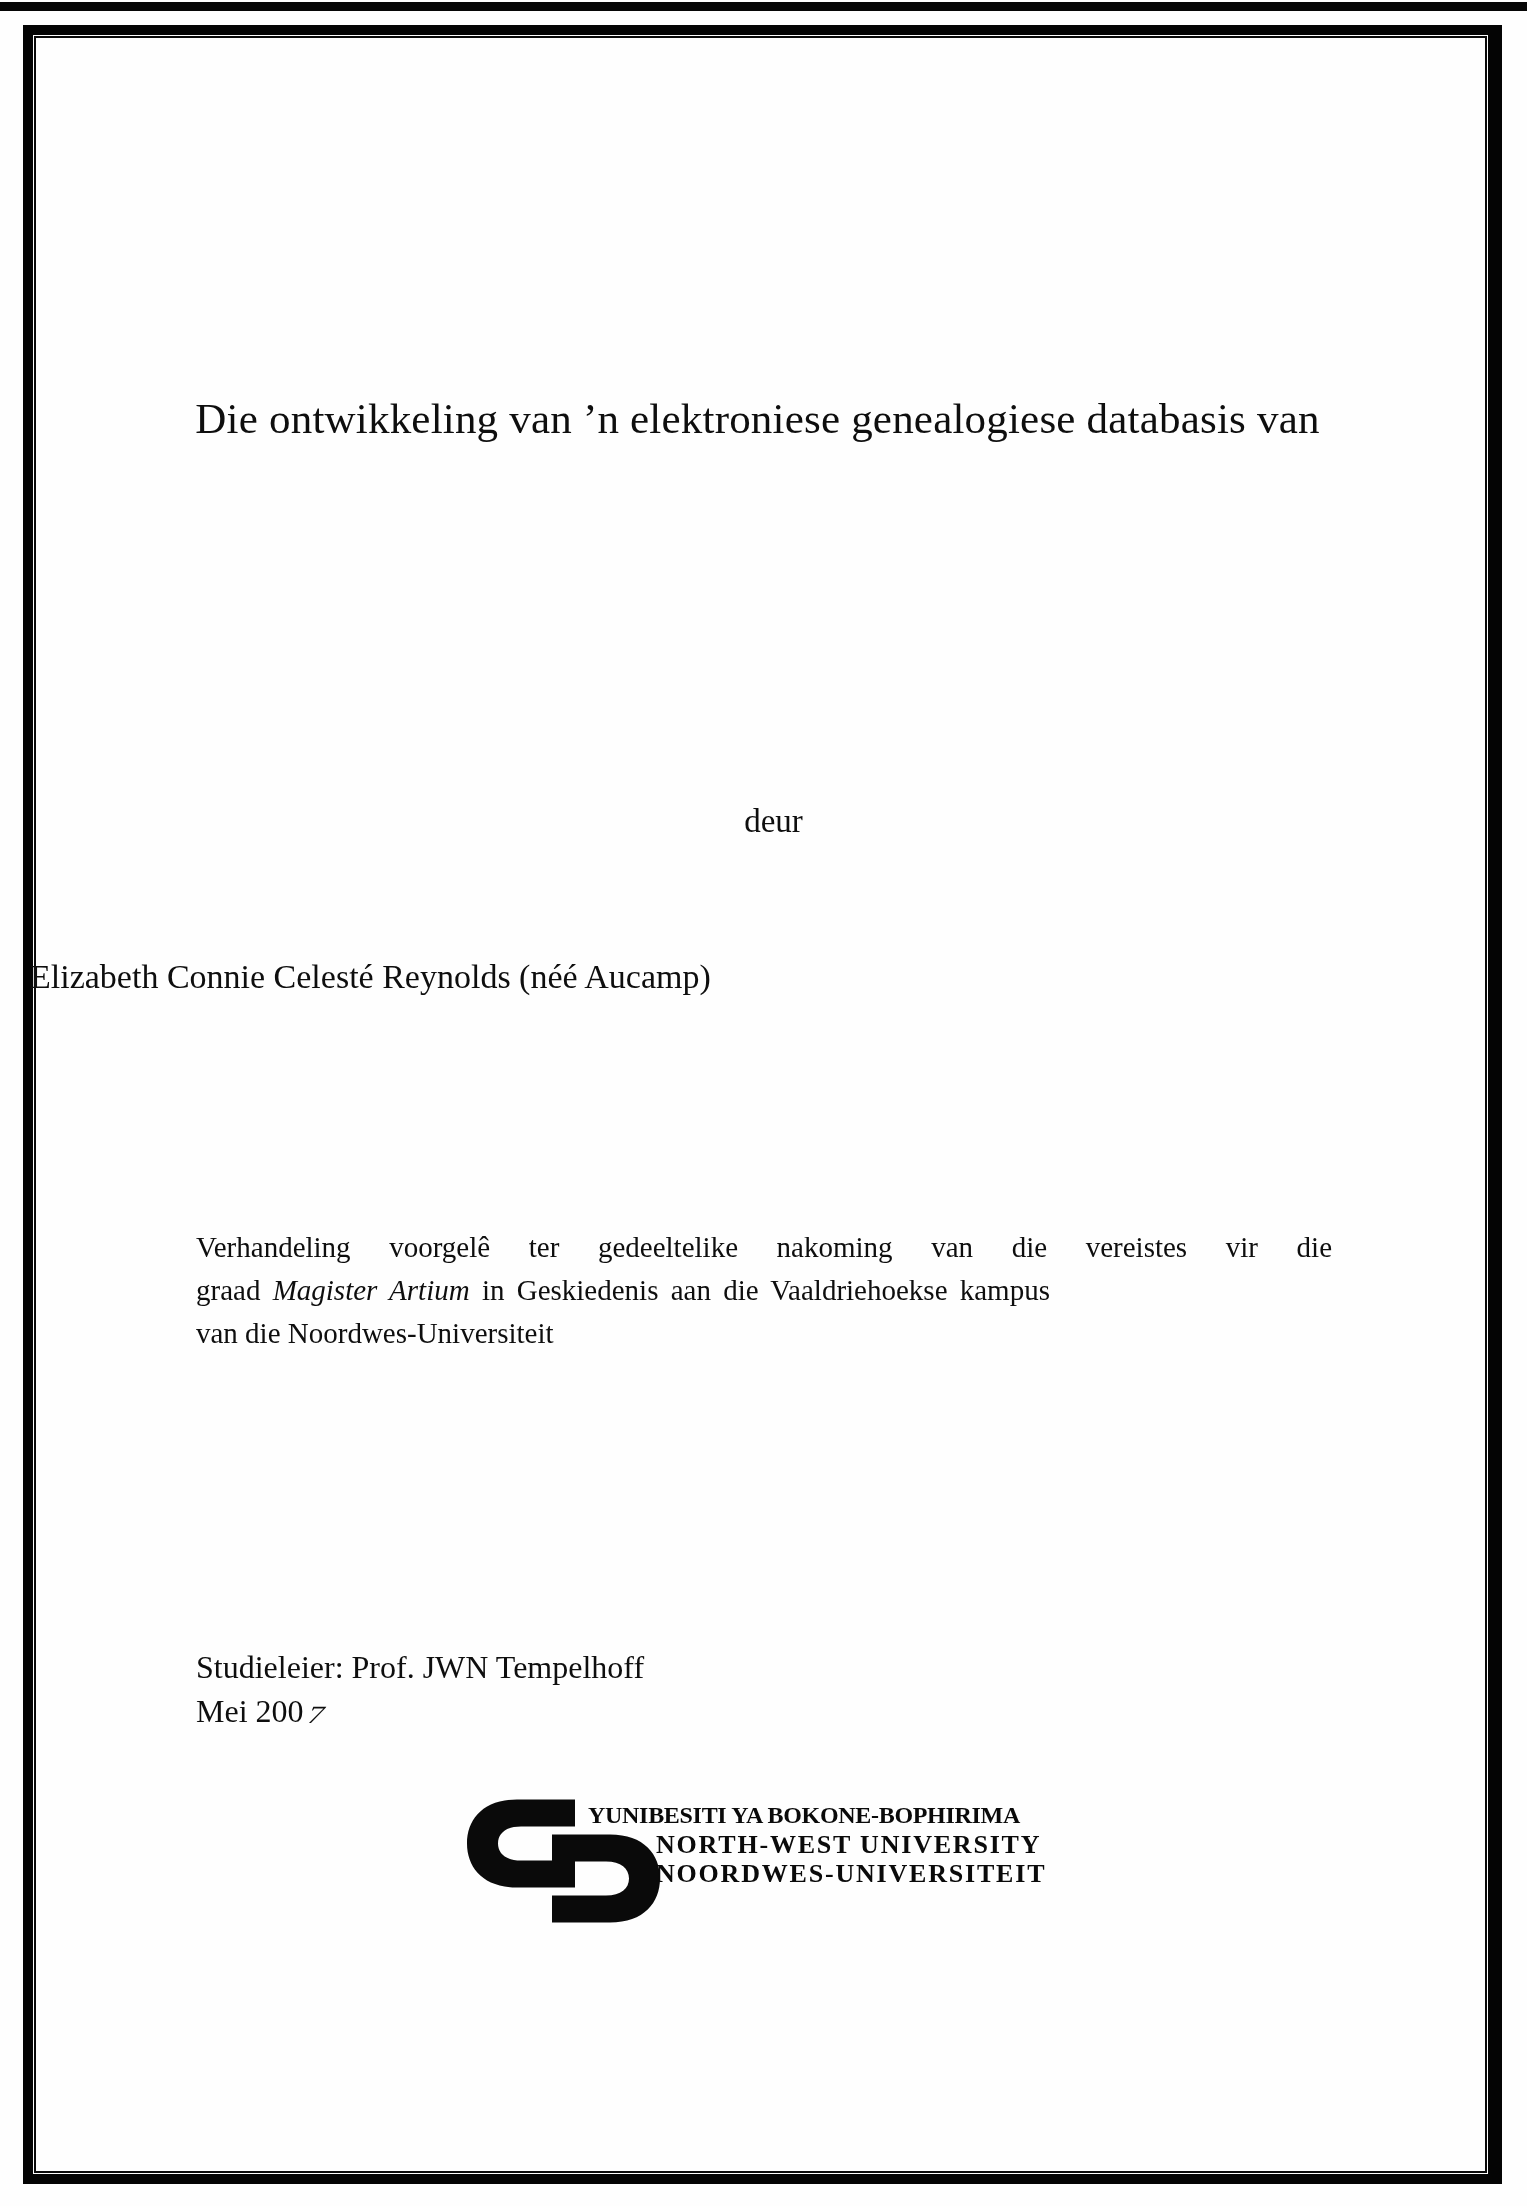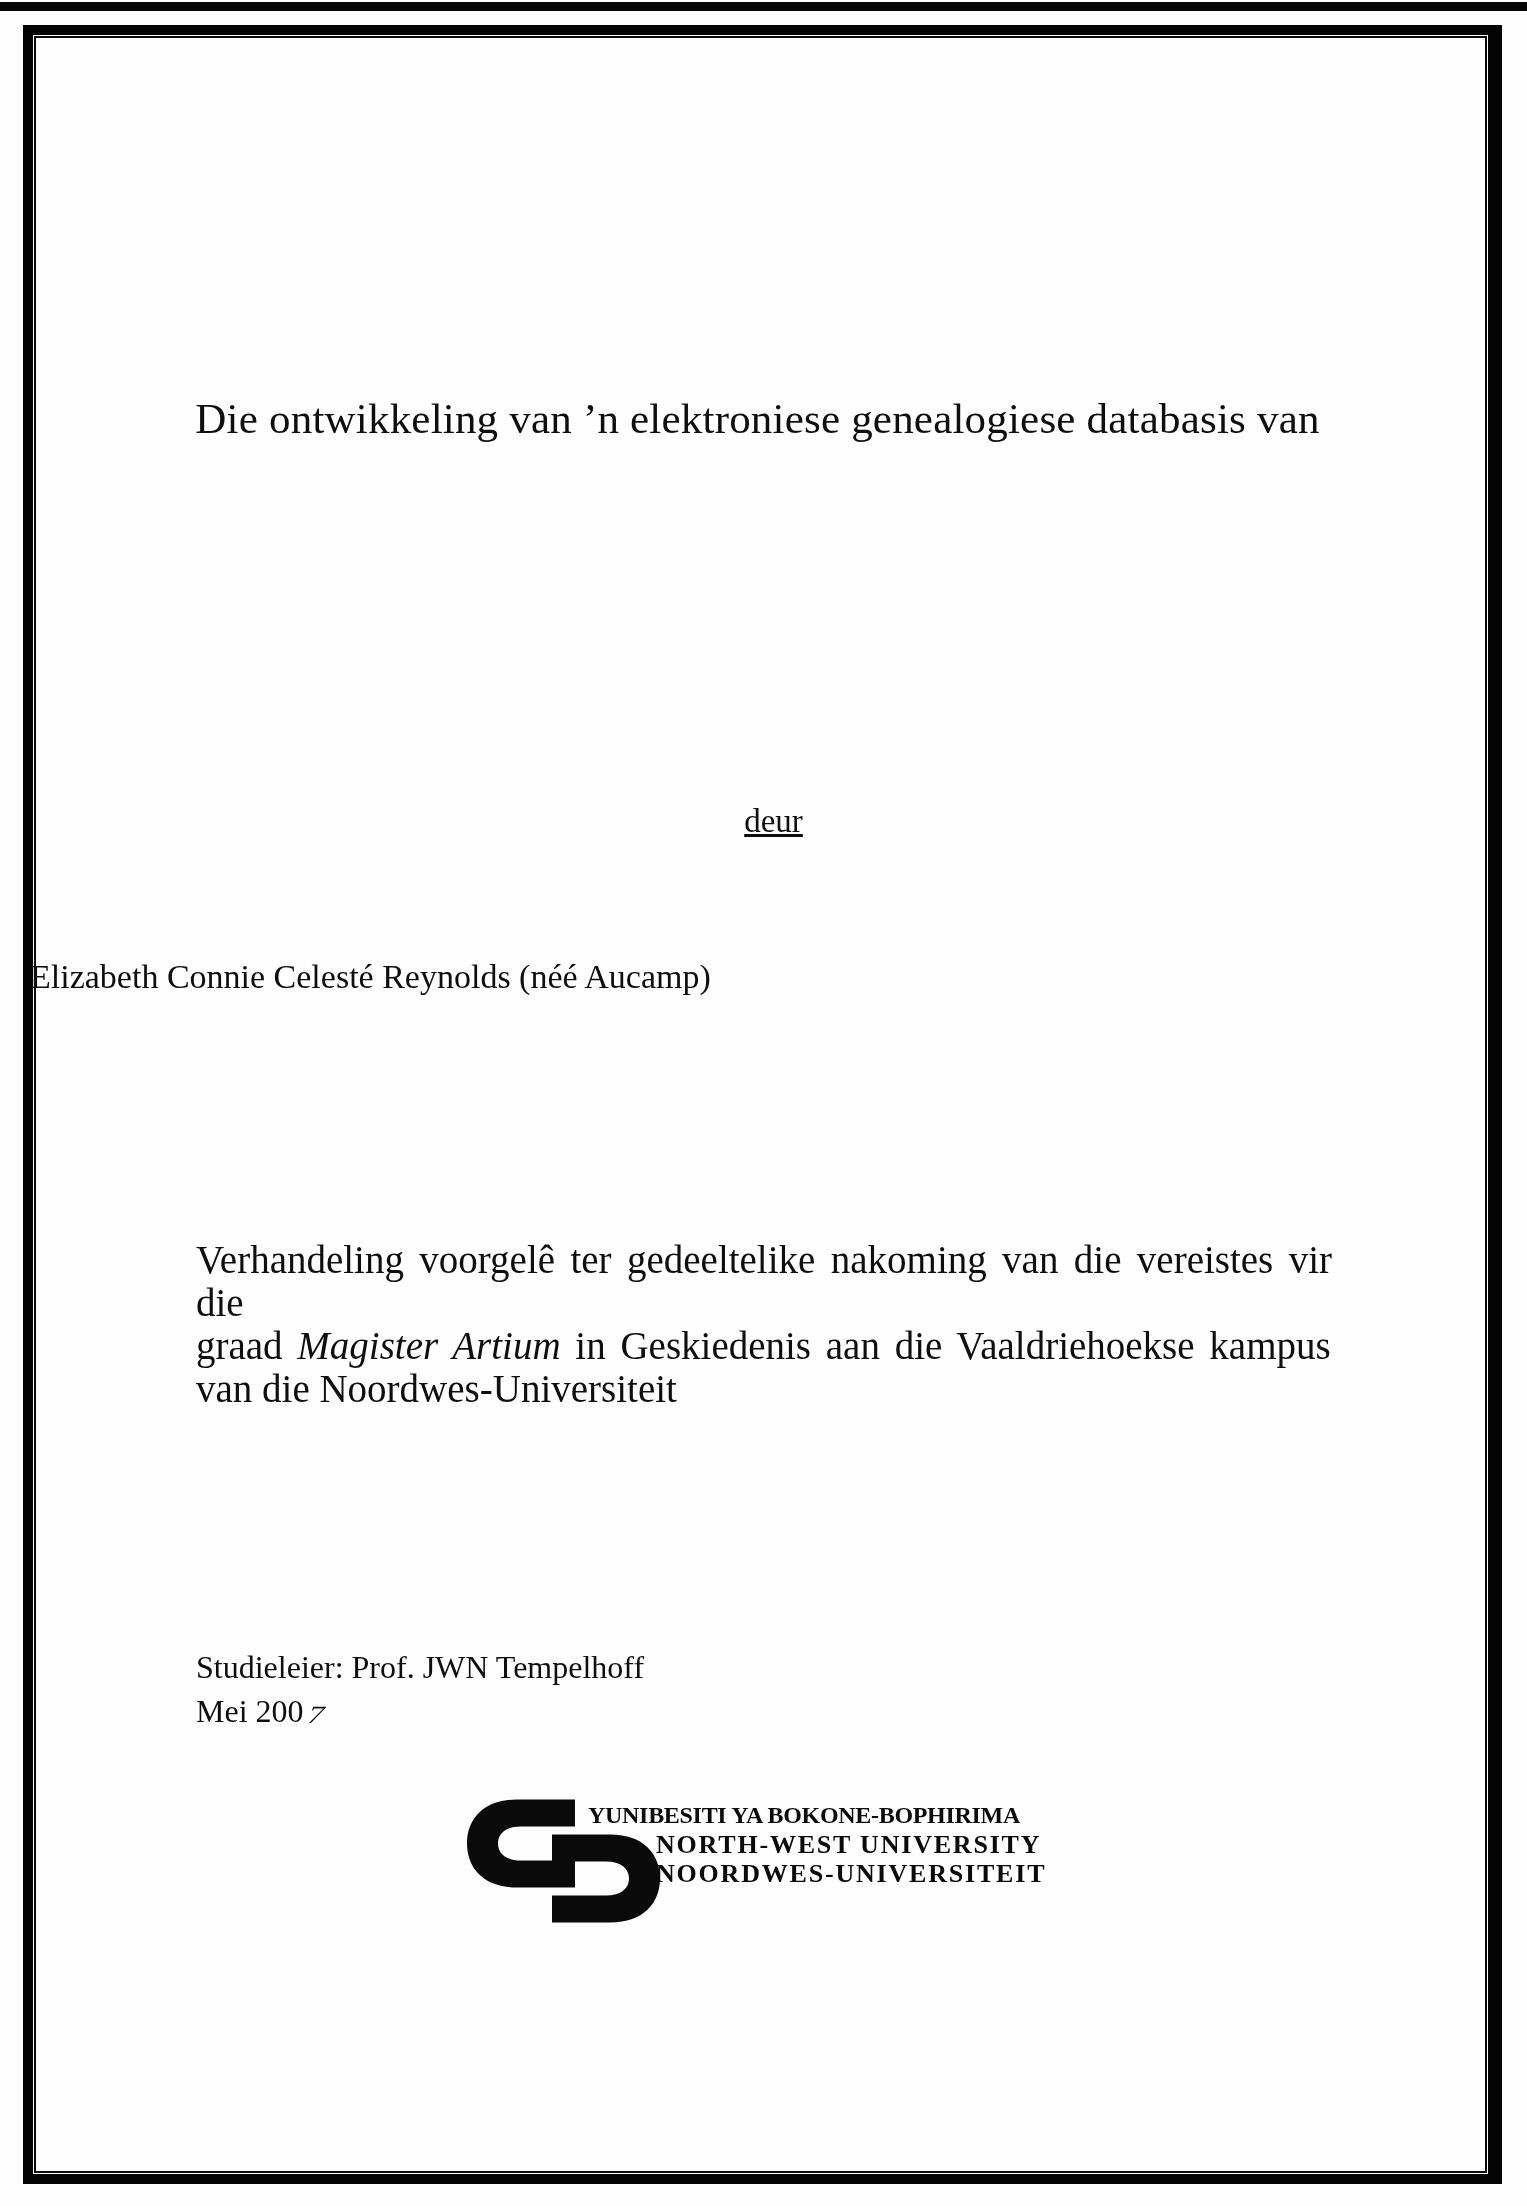--- a/index.html
+++ b/index.html
@@ -33,29 +33,29 @@
   }
   .title-block {
     position: absolute; top: 394px; left: 40px; right: 52px;
     text-align: center;
     font-size: 43px; line-height: 50px;
     letter-spacing: 0.2px;
   }
   .title-line2 { margin-top: 36px; }
   .byline {
     position: absolute; top: 802px; left: 40px; right: 20px;
-    text-align: center; font-size: 33px; line-height: 38px; text-decoration: underline;
+    text-align: center; font-size: 33px; line-height: 38px;
   }
   .author {
     position: absolute; top: 956px; left: 30px; right: 10px;
     font-size: 34px; line-height: 42px;
   }
   .statement {
     position: absolute; left: 196px; top: 1226px; width: 1136px;
-    font-size: 39px; line-height: 43px; margin-top: 12px;
+    font-size: 29px; line-height: 43px;
   }
   .statement .justified {
     text-align: justify;
     text-align-last: justify;
   }
   .statement .spread { word-spacing: 5px; }
   .supervisor-block {
     position: absolute; left: 196px; top: 1645px;
     font-size: 32px; line-height: 44px;
   }

